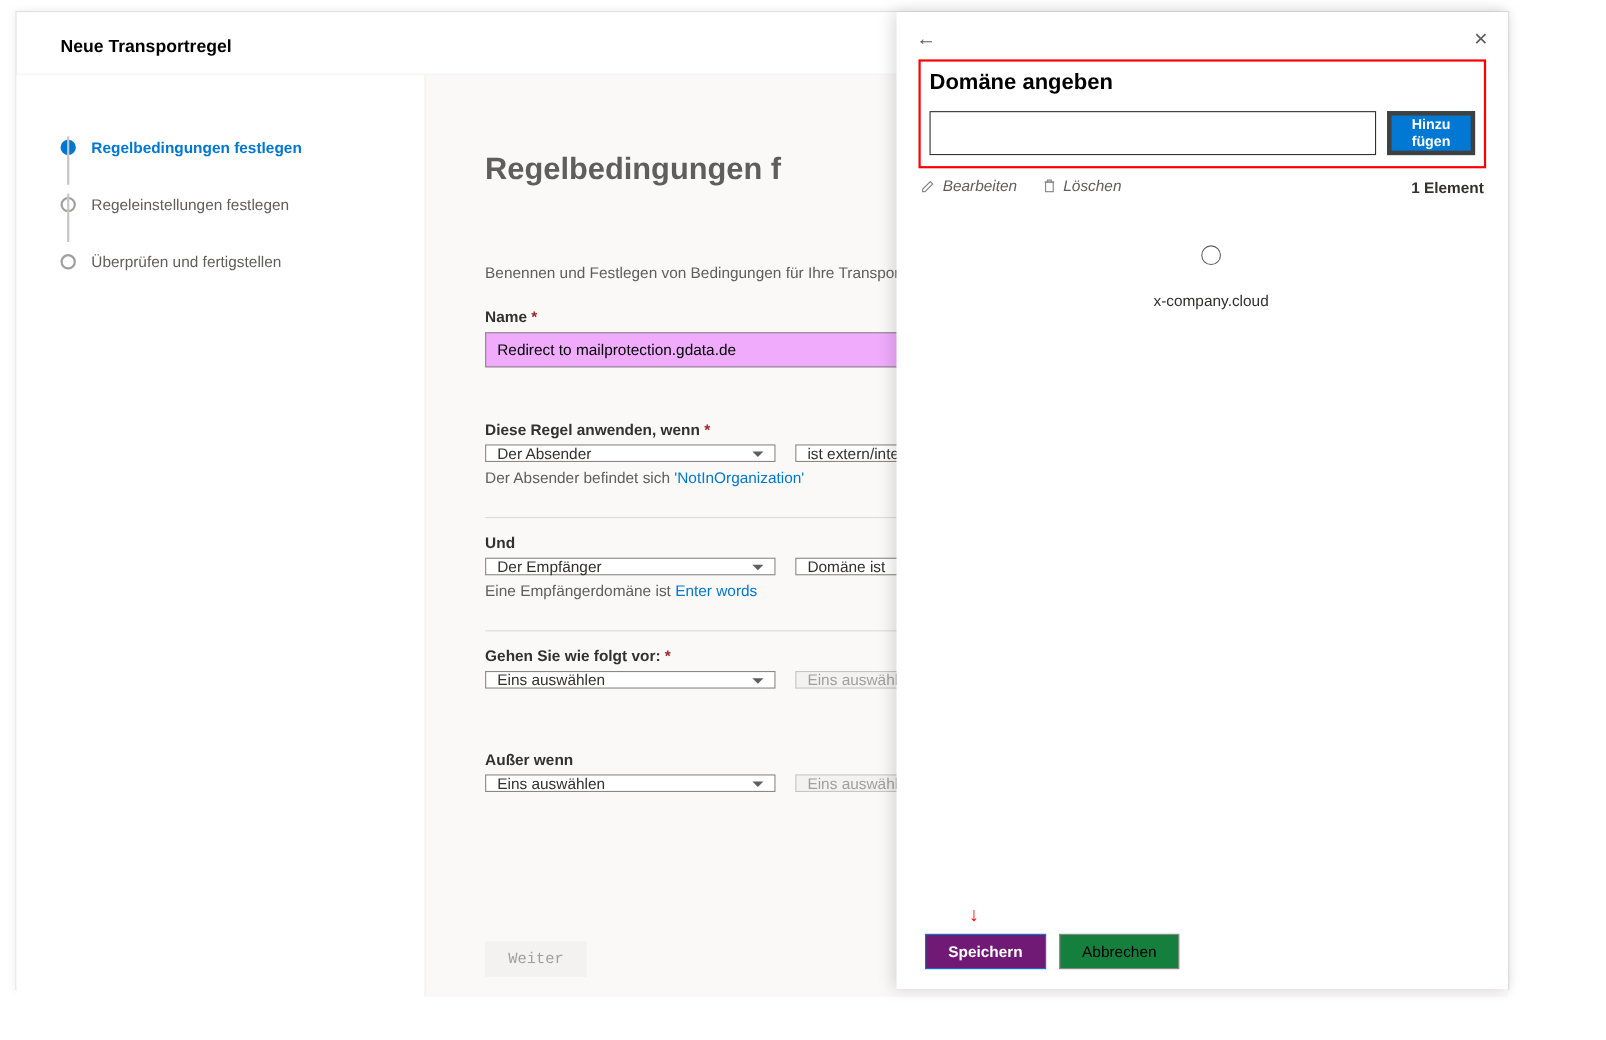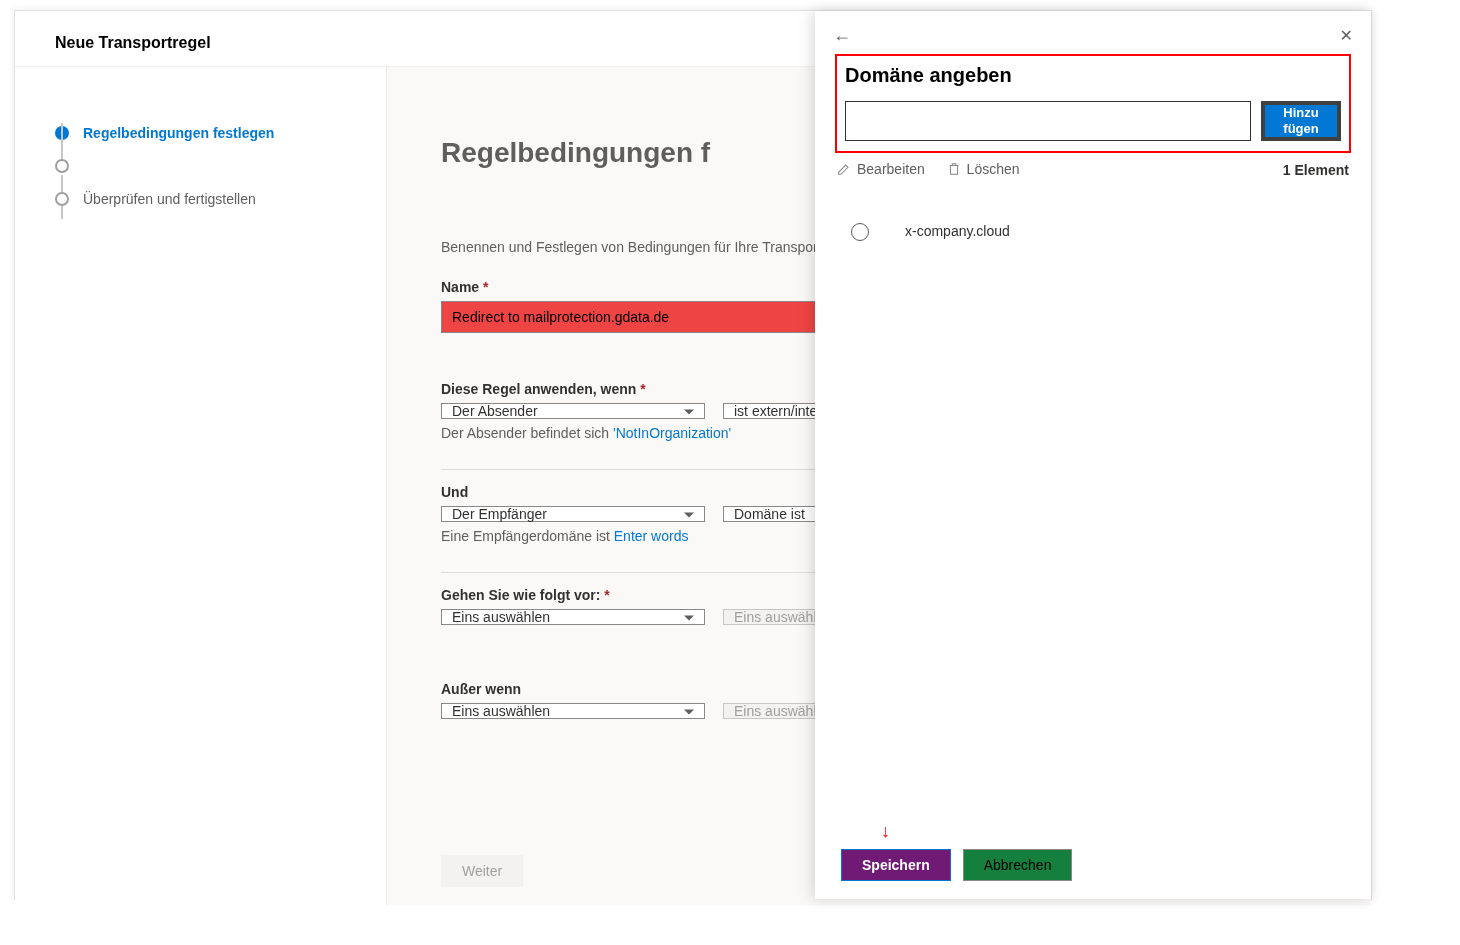--- a/index.html
+++ b/index.html
@@ -120,21 +120,21 @@
     }
     .text-input {
       width: 540px;
       height: 32px;
       border: 1px solid #8a8886;
       padding: 0 10px;
       font-size: 14px;
       background: #fff;
     }
     .text-input.filled {
-      background: #ef4444;
+      background: #f0abfc;
     }
     .select {
       height: 16px;
       border: 1px solid #8a8886;
       background: #fff;
       padding: 0 28px 0 10px;
       font-size: 14px;
       color: #323130;
       position: relative;
       display: inline-flex;
@@ -199,20 +199,21 @@
       background: #701a75;
       border-color: #0078d4;
       color: #fff;
       font-weight: 700;
     }
     .btn.disabled {
       background: #f3f2f1;
       border-color: #f3f2f1;
       color: #a19f9d;
       cursor: not-allowed;
+      font-family: Liberation Mono, monospace;
     }
 
     
     .flyout {
       position: absolute;
       top: 0;
       right: 0;
       width: 556px;
       height: 100%;
       background: #fff;
@@ -284,34 +285,37 @@
       padding: 8px 2px 6px 2px;
       font-size: 14px;
       color: #605e5c;
     }
     .action-item {
       display: inline-flex;
       align-items: center;
       gap: 6px;
       color: #605e5c;
       margin-right: 18px;
+      font-style: italic;
     }
     .action-item svg { width: 14px; height: 14px; }
     .count-label {
       font-weight: 600;
       color: #323130;
     }
     .domain-list {
       margin-top: 30px;
       padding-left: 16px;
     }
     .domain-row {
       display: flex;
-      gap: 36px;
+      align-items: center;
+      gap: 24px;
       padding: 8px 0;
+      flex-direction: column;
     }
     .radio {
       width: 18px;
       height: 18px;
       border: 1px solid #605e5c;
       border-radius: 50%;
       cursor: pointer;
     }
     .flyout-footer {
       padding: 16px 26px 18px 26px;
@@ -341,20 +345,21 @@
     <div class="sidebar">
 
       <div class="step">
         <div class="step-bullet active"></div>
         <div class="step-label active">Regelbedingungen festlegen</div>
         <div class="step-connector"></div>
       </div>
 
       <div class="step">
         <div class="step-bullet"></div>
+        <div class="step-label">Regeleinstellungen festlegen</div>
         <div class="step-connector"></div>
       </div>
 
       <div class="step">
         <div class="step-bullet"></div>
         <div class="step-label">Überprüfen und fertigstellen</div>
       </div>
     </div>
 
     <div class="main">

